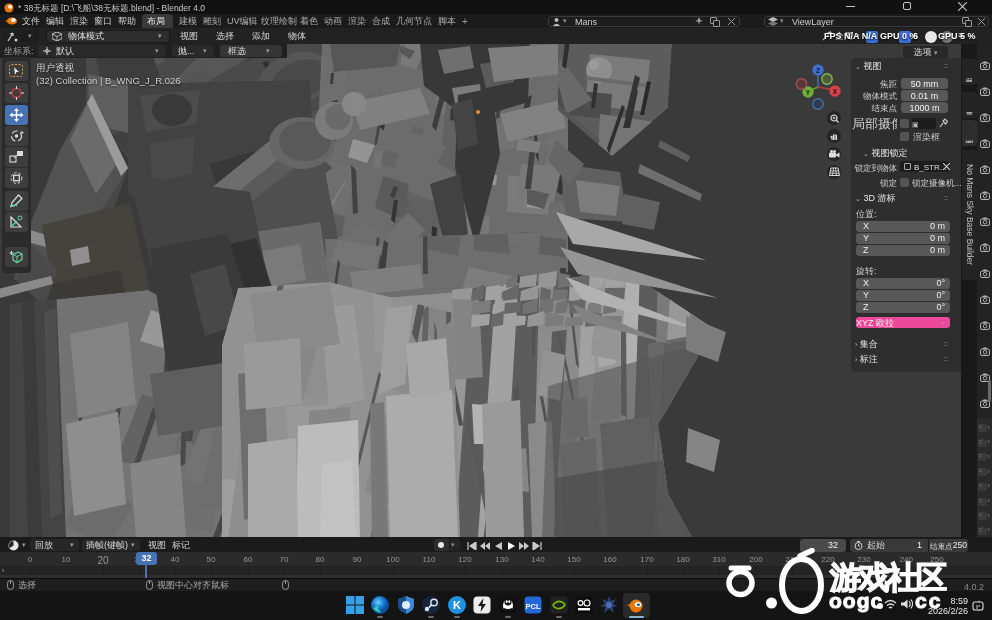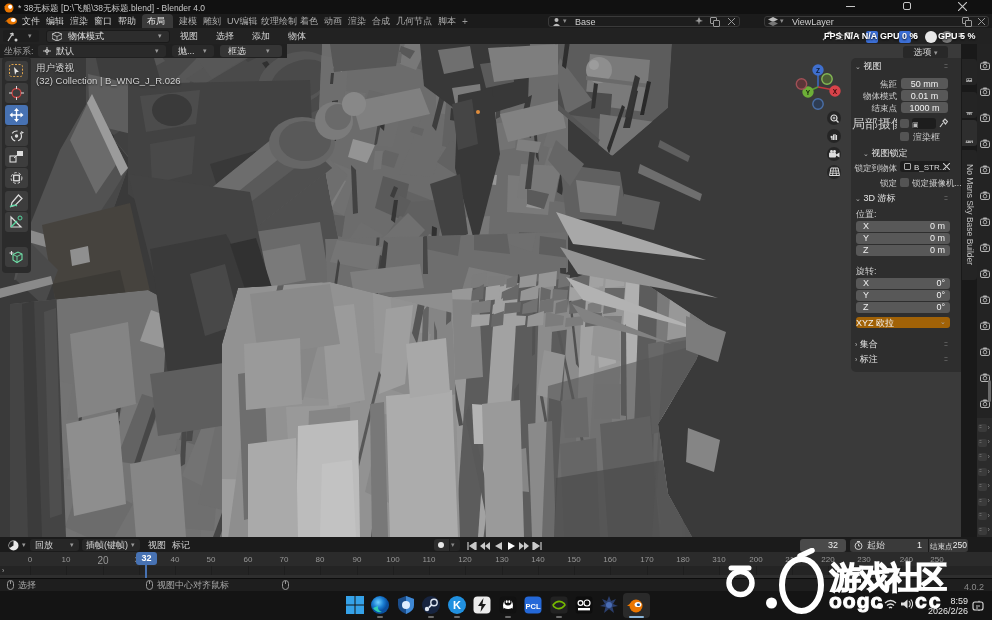--- a/index.html
+++ b/index.html
@@ -44,21 +44,21 @@
 <div class="abs" style="left:372px;top:16px;color:#b0b0b0;font-size:9px;line-height:11px">合成</div>
 <div class="abs" style="left:396px;top:16px;color:#b0b0b0;font-size:9px;line-height:11px">几何节点</div>
 <div class="abs" style="left:438px;top:16px;color:#b0b0b0;font-size:9px;line-height:11px">脚本</div>
 <div class="abs" style="left:462px;top:16px;color:#9a9a9a;font-size:10px;line-height:11px">+</div>
 <div class="abs" style="left:548px;top:15.5px;width:192px;height:11.5px;background:#1d1d1d;border:1px solid #3a3a3a;border-radius:3px"></div>
 <svg class="abs" style="left:552px;top:17px" width="9" height="9">
     <circle cx="4.5" cy="3" r="2" fill="#bbb"></circle>
     <path d="M1 9 Q4.5 4.5 8 9z" fill="#bbb"></path>
   </svg>
 <div class="abs" style="left:563px;top:17px;color:#8f8f8f;font-size:7px">▾</div>
-<div class="abs" style="left:575px;top:16.5px;color:#cfcfcf;font-size:9px;line-height:11px">Base</div>
+<div class="abs" style="left:575px;top:16.5px;color:#cfcfcf;font-size:9px;line-height:11px">Mans</div>
 <svg class="abs" style="left:695px;top:17px" width="8" height="8">
     <path d="M4 0 L5.5 3 L8 4 L4.8 4.8 L4 8 L3.2 4.8 L0 4 L2.5 3z" fill="#999"></path>
   </svg>
 <div class="abs" style="left:710px;top:17px;width:7px;height:7px;border:1px solid #999;border-radius:1px"></div>
 <div class="abs" style="left:713px;top:19.5px;width:7px;height:7px;border:1px solid #999;border-radius:1px;background:#1d1d1d"></div>
 <svg class="abs" style="left:728px;top:17.5px" width="7" height="7">
     <path d="M0 0 L7 7 M7 0 L0 7" stroke="#999" stroke-width="1"></path>
   </svg>
 <div class="abs" style="left:764px;top:15.5px;width:225px;height:11.5px;background:#1d1d1d;border:1px solid #3a3a3a;border-radius:3px"></div>
 <svg class="abs" style="left:768px;top:17px" width="10" height="9">
@@ -679,21 +679,21 @@
 <div class="abs lbl" style="left:856px;top:265px">旋转:</div>
 <div class="fld" style="left:856px;top:278px;width:94px;height:11px;text-align:left;background:#585858"></div>
 <div class="abs" style="left:863px;top:278px;color:#eee;font-size:9px">X</div>
 <div class="abs" style="left:890px;top:278px;width:55px;text-align:right;color:#f2f2f2;font-size:9px">0°</div>
 <div class="fld" style="left:856px;top:290px;width:94px;height:11px;text-align:left;background:#585858"></div>
 <div class="abs" style="left:863px;top:290px;color:#eee;font-size:9px">Y</div>
 <div class="abs" style="left:890px;top:290px;width:55px;text-align:right;color:#f2f2f2;font-size:9px">0°</div>
 <div class="fld" style="left:856px;top:302px;width:94px;height:11px;text-align:left;background:#585858"></div>
 <div class="abs" style="left:863px;top:302px;color:#eee;font-size:9px">Z</div>
 <div class="abs" style="left:890px;top:302px;width:55px;text-align:right;color:#f2f2f2;font-size:9px">0°</div>
-<div class="fld" style="left:856px;top:317px;width:94px;height:11px;text-align:left;background:#a16207">XYZ 欧拉</div>
+<div class="fld" style="left:856px;top:317px;width:94px;height:11px;text-align:left;background:#ec4899">XYZ 欧拉</div>
 <div class="abs" style="left:856px;top:317px;width:94px;height:11px"></div>
 <div class="abs" style="left:940px;top:318px;color:#aaa;font-size:7px">⌄</div>
 <div class="abs" style="left:855px;top:338px;color:#e6e6e6;font-size:9px;line-height:12px;white-space:nowrap"><span style="font-size:7px;color:#bbb">›</span> 集合</div>
 <div class="abs" style="left:944px;top:340px;color:#8a8a8a;font-size:7px;letter-spacing:-1px">:::</div>
 <div class="abs" style="left:855px;top:353px;color:#e6e6e6;font-size:9px;line-height:12px;white-space:nowrap"><span style="font-size:7px;color:#bbb">›</span> 标注</div>
 <div class="abs" style="left:944px;top:355px;color:#8a8a8a;font-size:7px;letter-spacing:-1px">:::</div>
 <div class="abs" style="left:961px;top:44px;width:16px;height:493px;background:#191919"></div>
 <div class="abs" style="left:962px;top:59px;width:15px;height:26px;background:#242424;border-radius:0 3px 3px 0"></div>
 <div class="abs" style="left:964px;top:62px;width:12px;height:20px;writing-mode:vertical-rl;line-height:12px;color:#c0c0c0;font-size:8.5px;text-align:center;white-space:nowrap;overflow:hidden">条目</div>
 <div class="abs" style="left:962px;top:92px;width:15px;height:26px;background:#242424;border-radius:0 3px 3px 0"></div>

